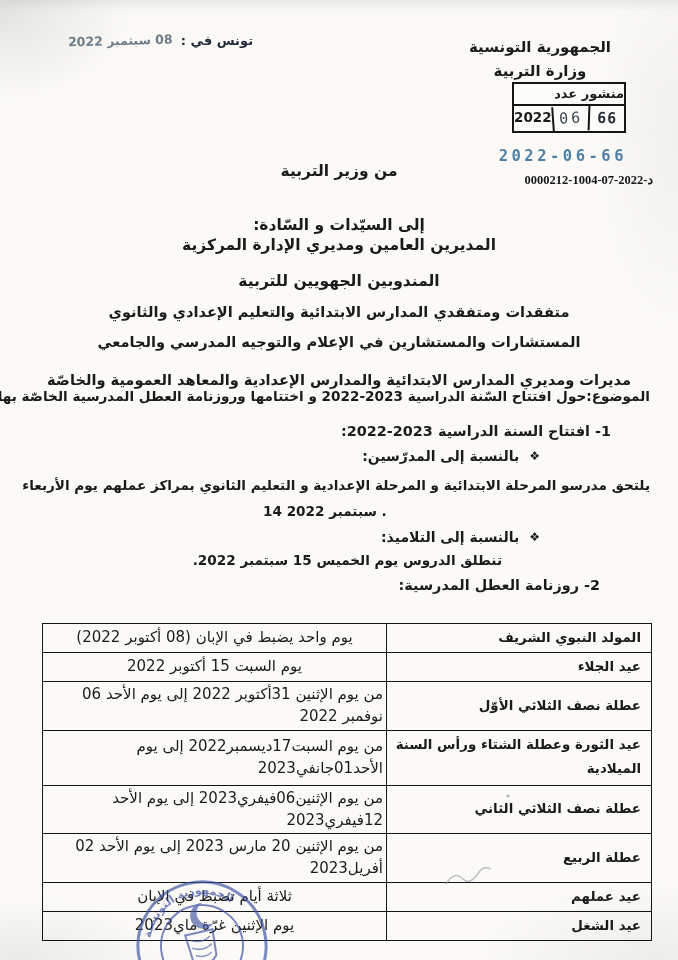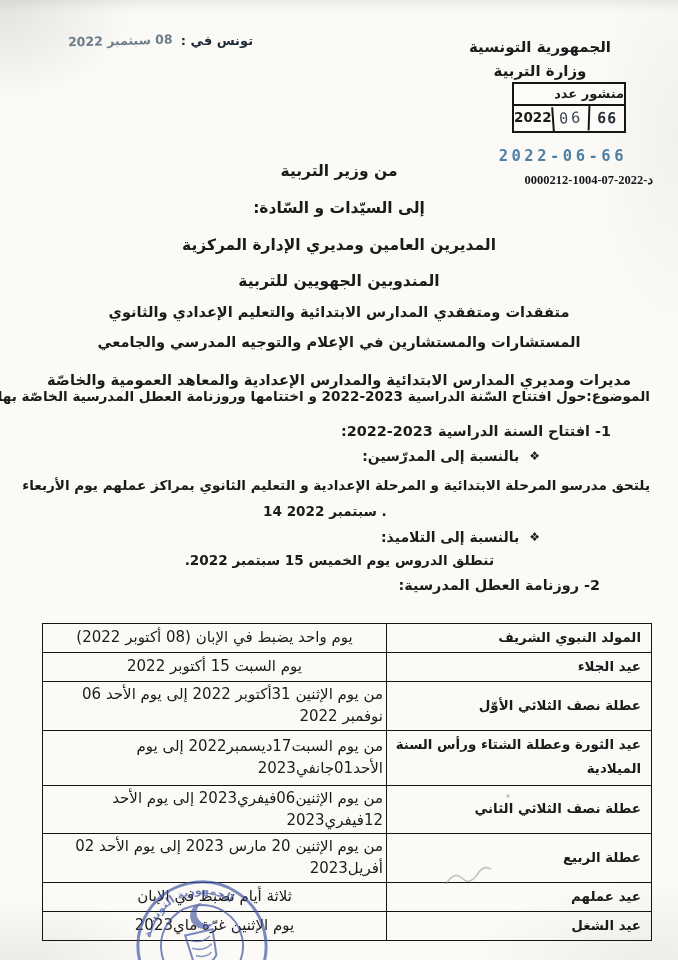--- a/index.html
+++ b/index.html
@@ -88,21 +88,21 @@
       <div class="circ-cell">2022</div>
       <div class="circ-cell hand1">06</div>
       <div class="circ-cell hand2">66</div>
     </div>
   </div>
 
   <div class="abs registry">2022-06-66</div>
   <div class="abs reference">0000212-1004-07-2022-د</div>
 
   <div class="abs cline fs-a rtl" style="top:162px;">من وزير التربية</div>
-  <div class="abs cline fs-a rtl" style="top:199px;text-align:center;">إلى السيّدات و السّادة:</div>
+  <div class="abs cline fs-a rtl" style="top:216px;text-align:center;">إلى السيّدات و السّادة:</div>
   <div class="abs cline fs-a rtl" style="top:236px;">المديرين العامين ومديري الإدارة المركزية</div>
   <div class="abs cline fs-a rtl" style="top:272px;">المندوبين الجهويين للتربية</div>
   <div class="abs cline fs-b rtl" style="top:303px;">متفقدات ومتفقدي المدارس الابتدائية والتعليم الإعدادي والثانوي</div>
   <div class="abs cline fs-b rtl" style="top:333px;">المستشارات والمستشارين في الإعلام والتوجيه المدرسي والجامعي</div>
   <div class="abs cline fs-b rtl" style="top:371px;">مديرات ومديري المدارس الابتدائية والمدارس الإعدادية والمعاهد العمومية والخاصّة</div>
 
   <div class="abs subject rtl nowrap">الموضوع:حول افتتاح السّنة الدراسية 2023-2022 و اختتامها وروزنامة العطل المدرسية الخاصّة بها.</div>
 
   <div class="abs h-item rtl nowrap" style="top:423px;right:67px;">1- افتتاح السنة الدراسية 2023-2022:</div>
 
@@ -112,21 +112,21 @@
   </div>
 
   <div class="abs para rtl nowrap" style="top:477px;right:28px;">يلتحق مدرسو المرحلة الابتدائية و المرحلة الإعدادية و التعليم الثانوي بمراكز عملهم يوم الأربعاء</div>
   <div class="abs para nowrap" style="top:503px;left:263px;direction:ltr;">14 سبتمبر 2022 .</div>
 
   <div class="abs bullet-line rtl nowrap" style="top:529px;right:138px;">
     <span class="bullet-glyph">❖</span>
     <span>بالنسبة إلى التلاميذ:</span>
   </div>
 
-  <div class="abs para rtl nowrap" style="top:552px;right:184px;margin-left:45px;">تنطلق الدروس يوم الخميس 15 سبتمبر 2022.</div>
+  <div class="abs para rtl nowrap" style="top:552px;right:176px;margin-left:45px;">تنطلق الدروس يوم الخميس 15 سبتمبر 2022.</div>
 
   <div class="abs h-item rtl nowrap" style="top:577px;right:78px;">2- روزنامة العطل المدرسية:</div>
 
   <div class="abs holidays">
     <div class="hrow">
       <div class="hdate">يوم واحد يضبط في الإبان (08 أكتوبر 2022)</div>
       <div class="hname">المولد النبوي الشريف</div>
     </div>
     <div class="hrow">
       <div class="hdate">يوم السبت 15 أكتوبر 2022</div>

